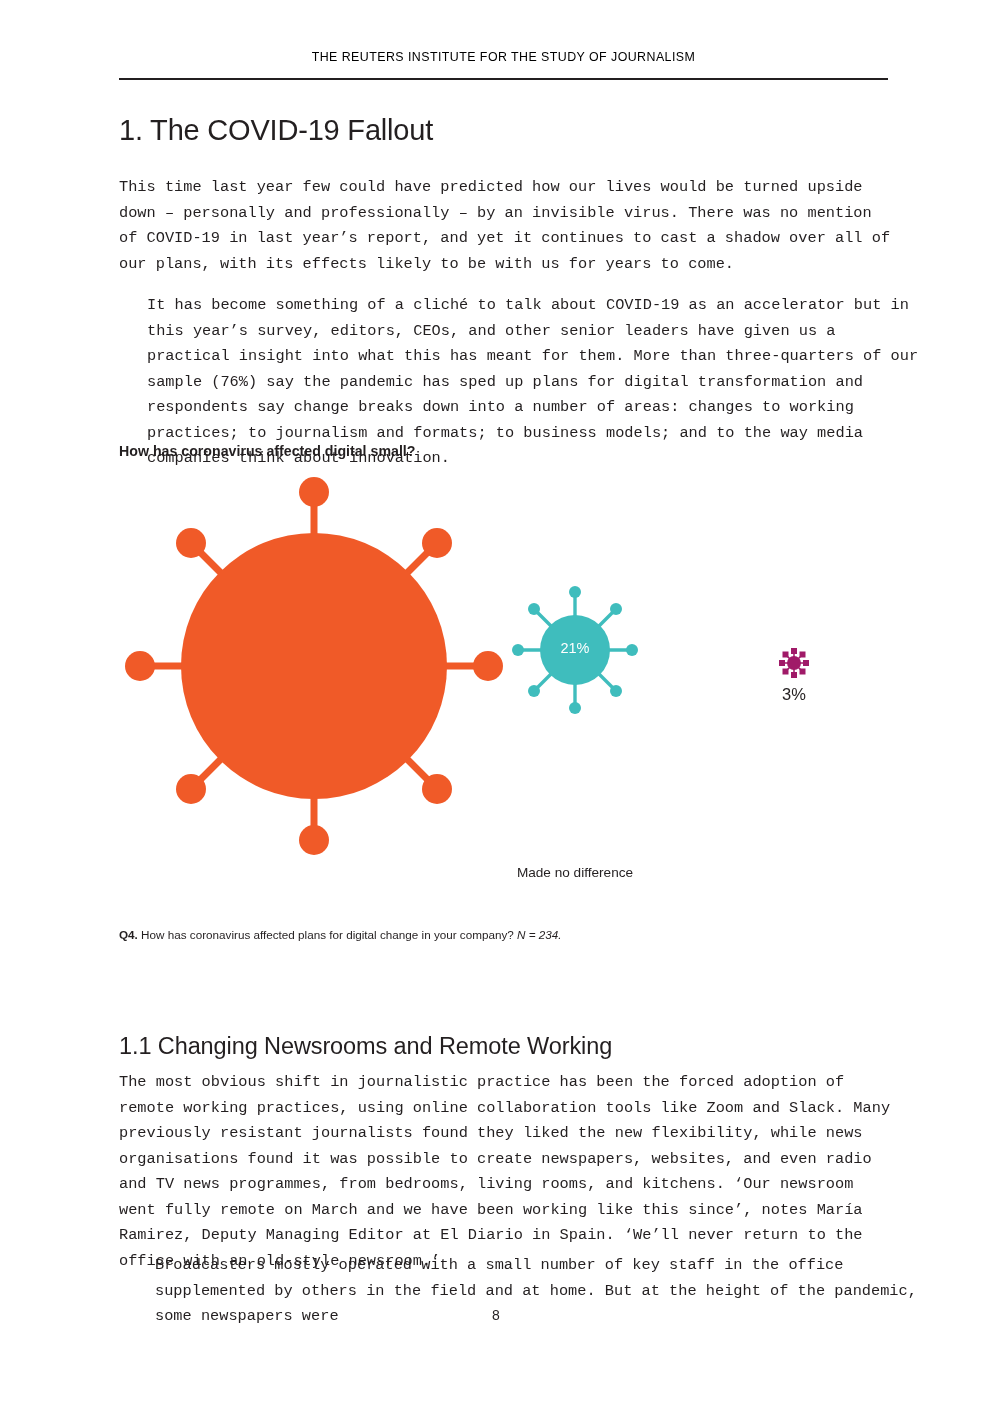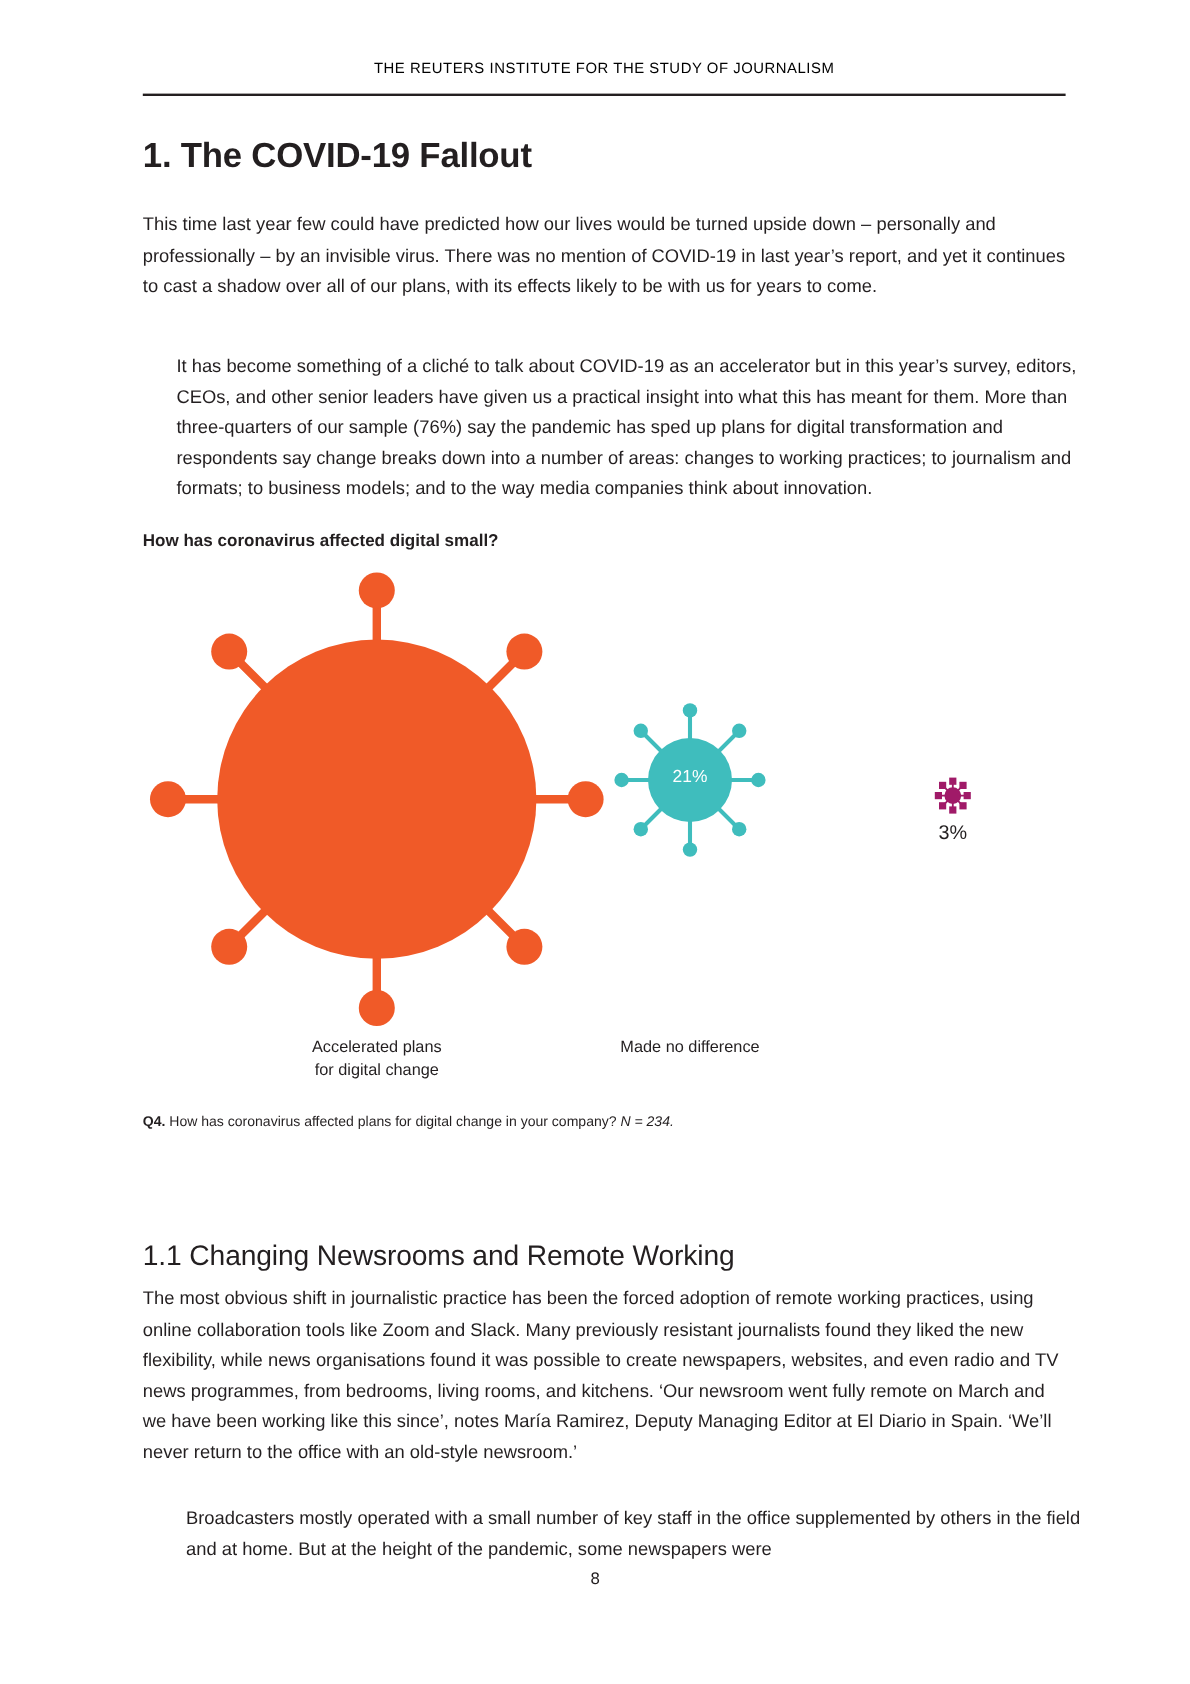--- a/index.html
+++ b/index.html
@@ -42,21 +42,21 @@
     height: 1.6px;
     background: #231f20;
   }
 
   
   .chapter-title {
     position: absolute;
     left: 119px;
     top: 95px;
     font-size: 29px;
-    font-weight: bold;
+    font-weight: normal;
     letter-spacing: -0.2px;
     color: #231f20;
   }
   .section-title {
     position: absolute;
     left: 119px;
     top: 1013px;
     font-size: 23.5px;
     font-weight: normal;
     letter-spacing: -0.1px;
@@ -65,20 +65,21 @@
 
   
   .body-para {
     position: absolute;
     left: 119px;
     width: 772px;
     font-size: 15.3px;
     line-height: 25.5px;
     color: #231f20;
     text-align: left;
+    font-family: Liberation Mono, monospace;
   }
   #para-1 { top: 160px; }
   #para-2 { top: 278px; margin-left: 28px; }
   #para-3 { top: 1055px; }
   #para-4 { top: 1238px; margin-left: 36px; }
 
   .chart-heading {
     position: absolute;
     left: 119px;
     top: 443px;
@@ -257,24 +258,20 @@
           <rect x="28.5" y="6.5" width="6" height="6"></rect>
           <rect x="45.5" y="6.5" width="6" height="6"></rect>
           <rect x="28.5" y="23.5" width="6" height="6"></rect>
           <rect x="45.5" y="23.5" width="6" height="6"></rect>
           <circle cx="40" cy="18" r="7"></circle>
         </g>
       </svg>
       <div class="virus-value dark">3%</div>
     </div>
 
-    <div class="cat-label" id="label-1">
-      <span>Accelerated plans</span><br>
-      <span>for digital change</span>
-    </div>
     <div class="cat-label" id="label-2">
       <span>Made no difference</span>
     </div>
 
   </div>
 
   <div class="source-note">
     <b>Q4.</b>
     <span>How has coronavirus affected plans for digital change in your company?</span>
     <i>N = 234.</i>

